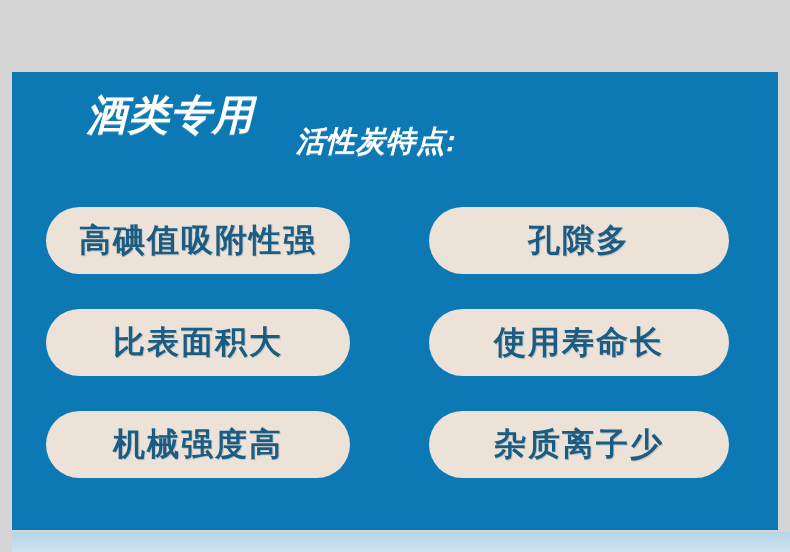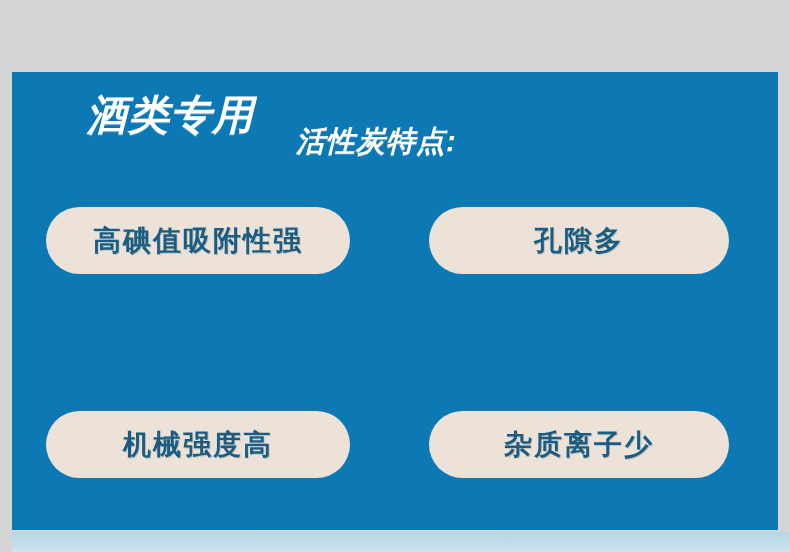--- a/index.html
+++ b/index.html
@@ -95,21 +95,21 @@
   .pill.col-0 {
     left: 34px;
     width: 304px;
   }
   .pill.col-1 {
     left: 417px;
     width: 300px;
   }
   .pill-label {
     color: #1b5d82;
-    font-size: 28px;
+    font-size: 32px;
     font-weight: bold;
     letter-spacing: 2px;
     white-space: nowrap;
     text-shadow: 1px 1px 0 rgba(20,70,100,0.18);
   }
 </style>
 </head>
 <body>
 
 <div id="stage">
@@ -127,20 +127,28 @@
 
       <div class="pill-row row-0">
         <div class="pill col-0">
           <span class="pill-label">高碘值吸附性强</span>
         </div>
         <div class="pill col-1">
           <span class="pill-label">孔隙多</span>
         </div>
       </div>
 
+      <div class="pill-row row-1">
+        <div class="pill col-0">
+          <span class="pill-label">比表面积大</span>
+        </div>
+        <div class="pill col-1">
+          <span class="pill-label">使用寿命长</span>
+        </div>
+      </div>
 
       <div class="pill-row row-2">
         <div class="pill col-0">
           <span class="pill-label">机械强度高</span>
         </div>
         <div class="pill col-1">
           <span class="pill-label">杂质离子少</span>
         </div>
       </div>
 

